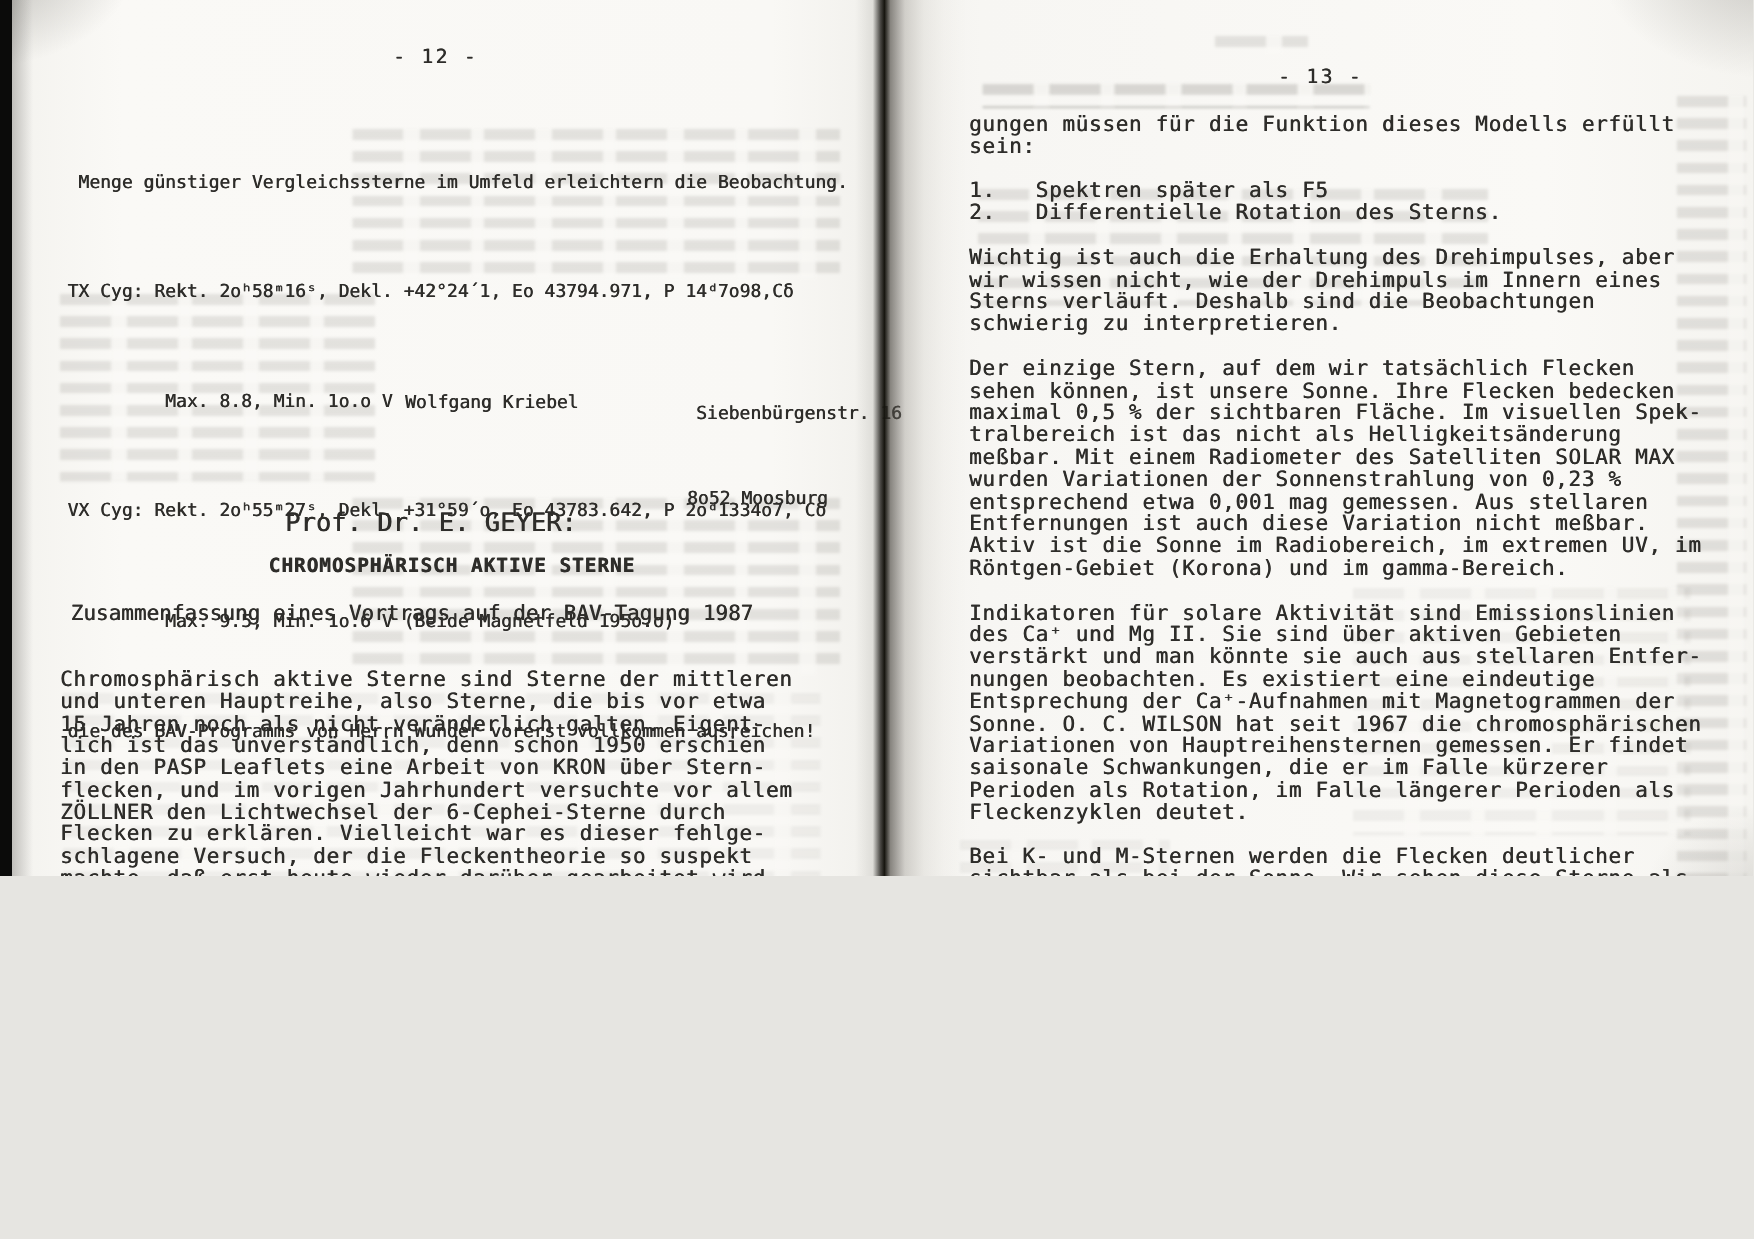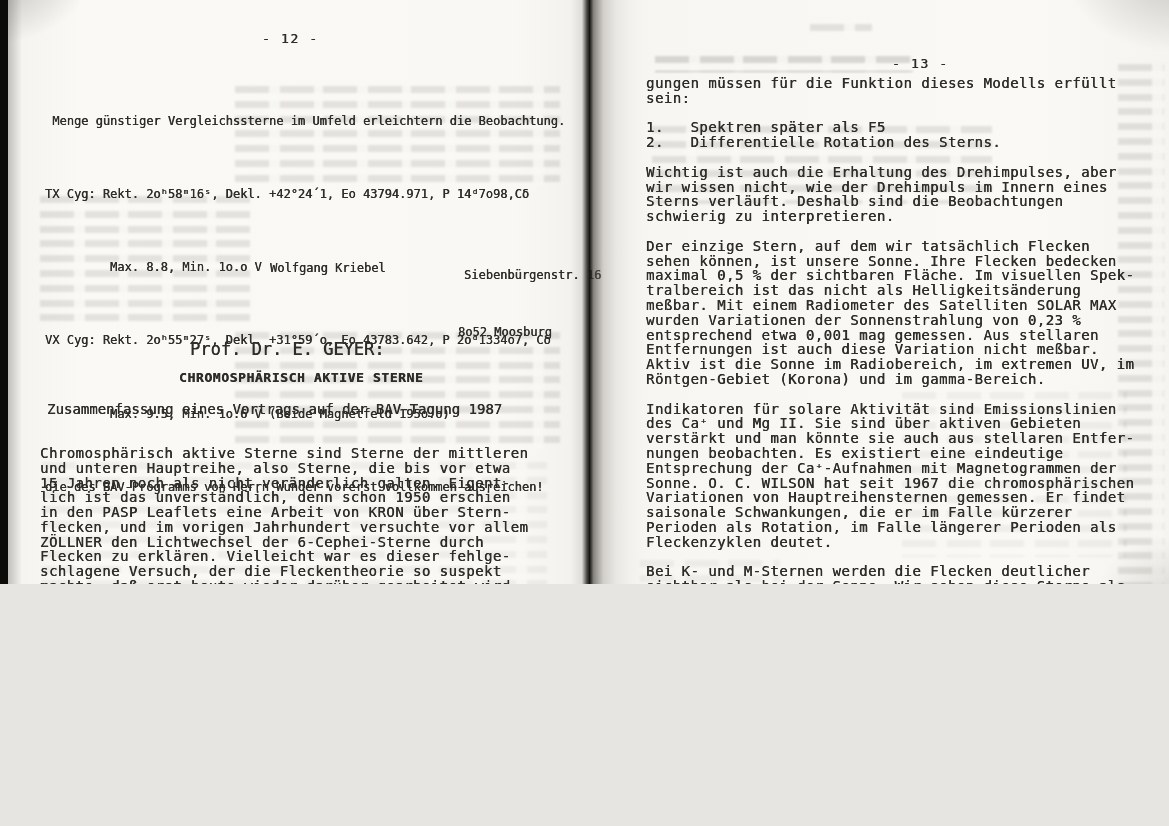--- a/index.html
+++ b/index.html
@@ -32,21 +32,21 @@
   .ghost{position:absolute;pointer-events:none;filter:blur(1.1px);opacity:.5;
     background-image:
       repeating-linear-gradient(90deg,rgba(250,249,246,0) 0 34px,rgba(250,249,246,.85) 34px 45px,rgba(250,249,246,0) 45px 79px,rgba(250,249,246,.85) 79px 88px),
       repeating-linear-gradient(180deg,rgba(108,106,98,.32) 0 7px,rgba(108,106,98,0) 7px 14.8px);}
   .ghost.lighter{opacity:.24;}
   .ghost.heavy{opacity:.72;}
   .ghost.underlined{border-bottom:1.5px solid rgba(92,90,82,.45);}
   
   .pagenum{position:absolute;font-size:13px;letter-spacing:1.6px;white-space:pre;}
   #pn12{left:262px;top:31px;}
-  #pn13{left:852px;top:56px;margin-left:40px;}
+  #pn13{left:852px;top:44px;}
   .topblock{position:absolute;left:45px;top:60px;font-size:12px;line-height:24.4px;white-space:pre;}
   .sig{position:absolute;font-size:12px;white-space:pre;}
   #sig-name{left:270px;top:261px;}
   #sig-street{left:433px;top:268px;margin-left:31px;}
   #sig-city{left:458px;top:285px;margin-top:40px;}
   .h-author{position:absolute;left:190px;top:339px;font-size:17px;white-space:pre;}
   .h-title{position:absolute;left:179px;top:370px;font-size:13px;font-weight:bold;letter-spacing:.6px;white-space:pre;}
   .h-sub{position:absolute;left:47px;top:401px;font-size:14px;white-space:pre;}
   .body-block{position:absolute;font-size:14px;letter-spacing:.45px;white-space:pre;}
   #body-left{left:40px;top:446px;line-height:14.75px;}

